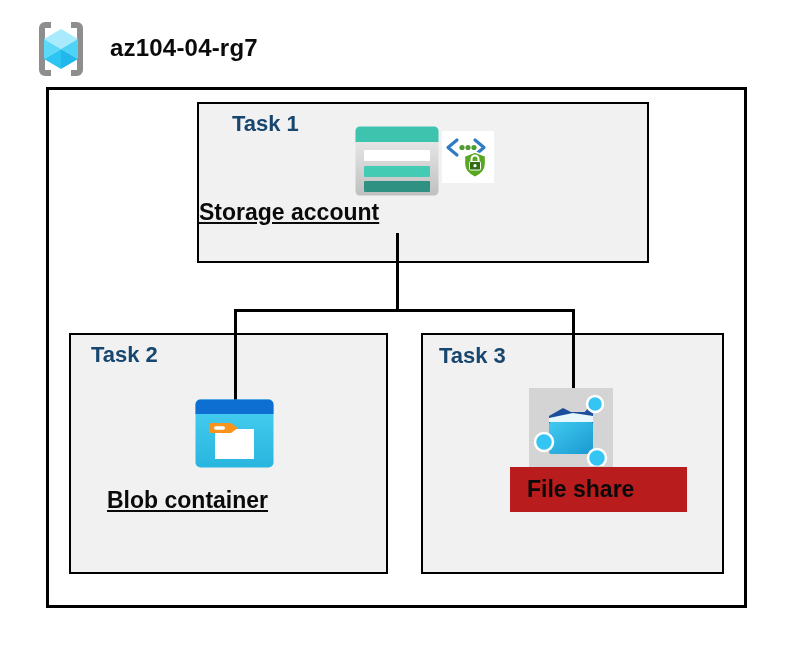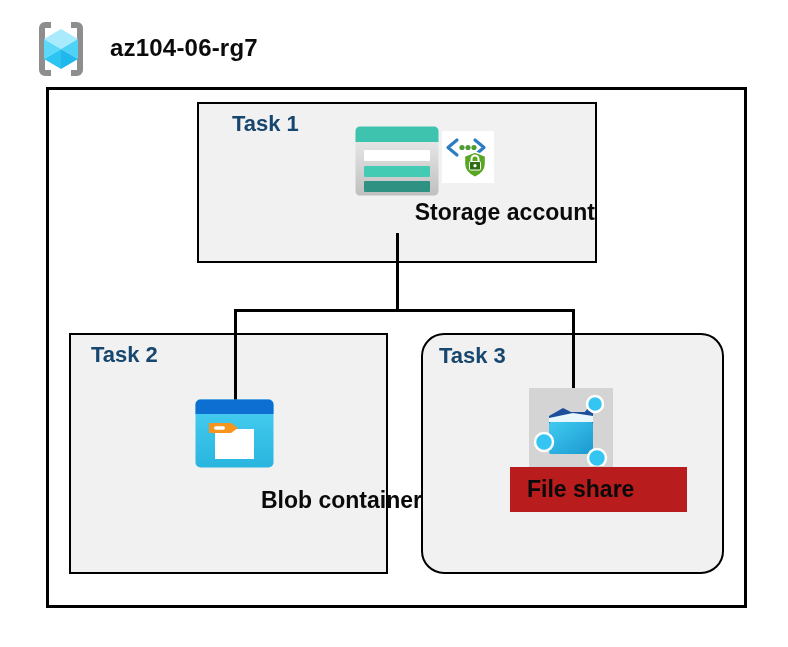--- a/index.html
+++ b/index.html
@@ -10,28 +10,28 @@
   .abs{position:absolute;box-sizing:border-box;}
   .rg-title{
     left:110px;top:34px;font-size:24px;font-weight:700;color:#0b0b0b;letter-spacing:0.2px;
   }
   .outer-box{
     left:46px;top:87px;width:701px;height:521px;border:3px solid #000;background:#fff;
   }
   .task-box{
     background:#f1f1f1;border:2.5px solid #000;
   }
-  .task1{left:197px;top:102px;width:400px;height:161px;}
+  .task1{left:197px;top:102px;width:452px;height:161px;}
   .task2{left:69px;top:333px;width:319px;height:241px;}
-  .task3{left:421px;top:333px;width:303px;height:241px;border-radius:23px;}
+  .task3{left:421px;top:333px;width:303px;height:241px;}
   .task-label{
     position:absolute;font-size:22px;font-weight:700;color:#17466f;white-space:nowrap;
   }
   .res-label{
-    position:absolute;left:0;width:100%;text-align:right;font-size:23px;font-weight:700;color:#0a0a0a;white-space:nowrap;
+    position:absolute;left:0;width:100%;text-align:left;font-size:23px;font-weight:700;color:#0a0a0a;white-space:nowrap;text-decoration:underline;
   }
   .line{background:#000;}
   .v1{left:396px;top:233px;width:3px;height:79px;}
   .hline{left:234px;top:309px;width:341px;height:3px;}
   .v2{left:234px;top:309px;width:3px;height:95px;}
   .v3{left:572px;top:309px;width:3px;height:84px;}
   .icon-bg-gray{left:529px;top:388px;width:84px;height:80px;background:#d4d4d4;}
   .fs-band{
     left:510px;top:467px;width:177px;height:45px;background:#b91c1c;
   }
@@ -49,21 +49,21 @@
     <svg width="62" height="62" viewBox="0 0 62 62">
       <path d="M21 7 H15 a3 3 0 0 0 -3 3 v42 a3 3 0 0 0 3 3 h6" fill="none" stroke="#8e8e8e" stroke-width="6"></path>
       <path d="M41 7 h6 a3 3 0 0 1 3 3 v42 a3 3 0 0 1 -3 3 h-6" fill="none" stroke="#8e8e8e" stroke-width="6"></path>
       <polygon points="31,11 48,21 31,31 14,21" fill="#a9ebfc"></polygon>
       <polygon points="14,21 31,31 14,41" fill="#5cd9f8"></polygon>
       <polygon points="14,41 31,31 31,51" fill="#2cc5f2"></polygon>
       <polygon points="48,21 31,31 48,41" fill="#4ed2f6"></polygon>
       <polygon points="48,41 31,31 31,51" fill="#1fb7ec"></polygon>
     </svg>
   </div>
-  <div class="abs rg-title">az104-06-rg7</div>
+  <div class="abs rg-title">az104-04-rg7</div>
 
   <div class="abs outer-box"></div>
 
   <div class="abs task-box task1">
     <div class="task-label" style="left:33px;top:7px;">Task 1</div>
     <div class="res-label" style="top:95px;">Storage account</div>
   </div>
 
   <div class="abs task-box task2">
     <div class="task-label" style="left:20px;top:7px;">Task 2</div>

